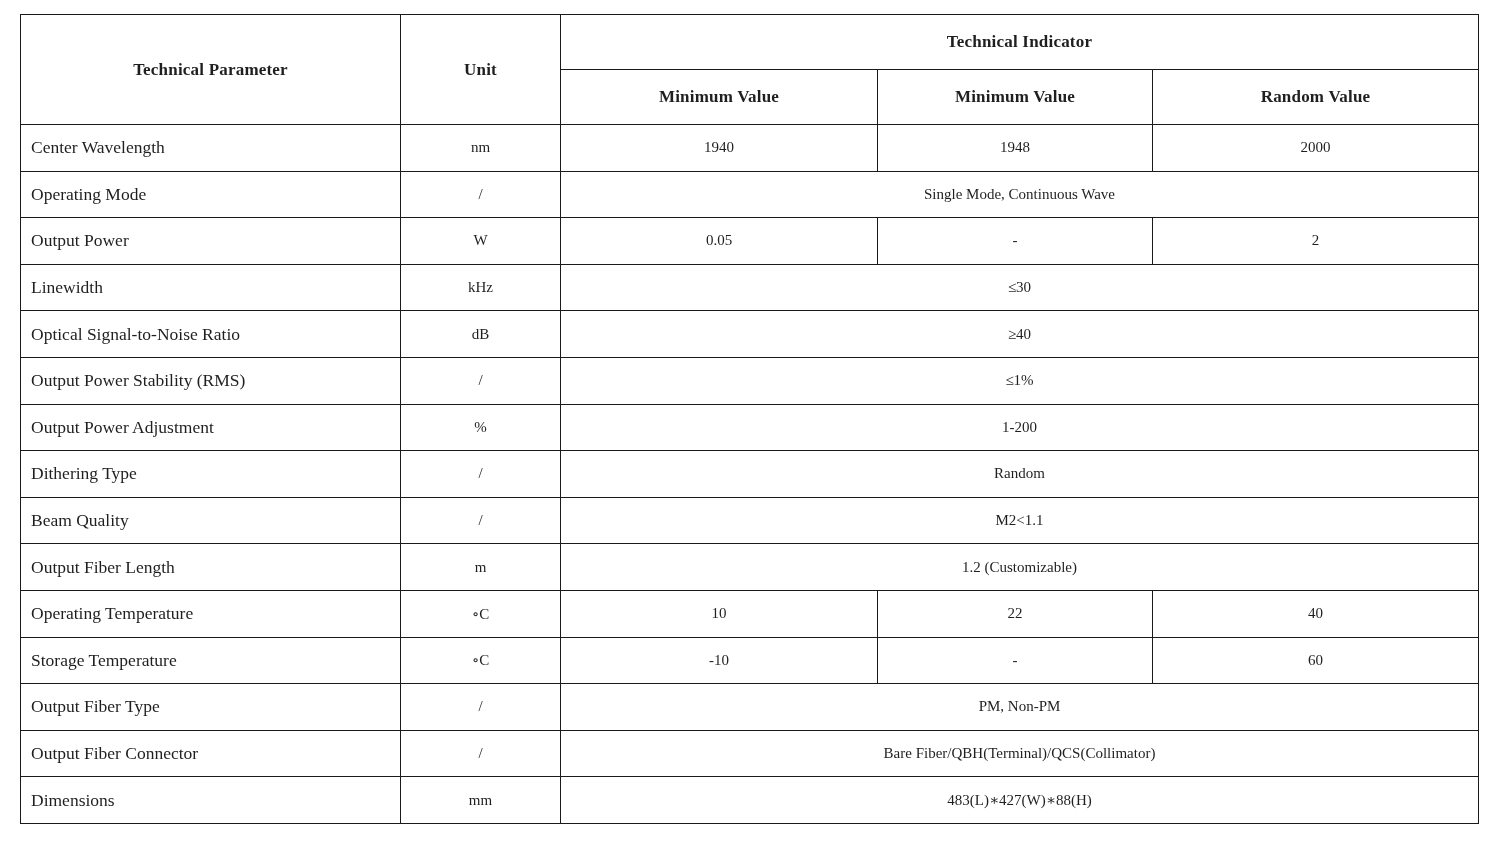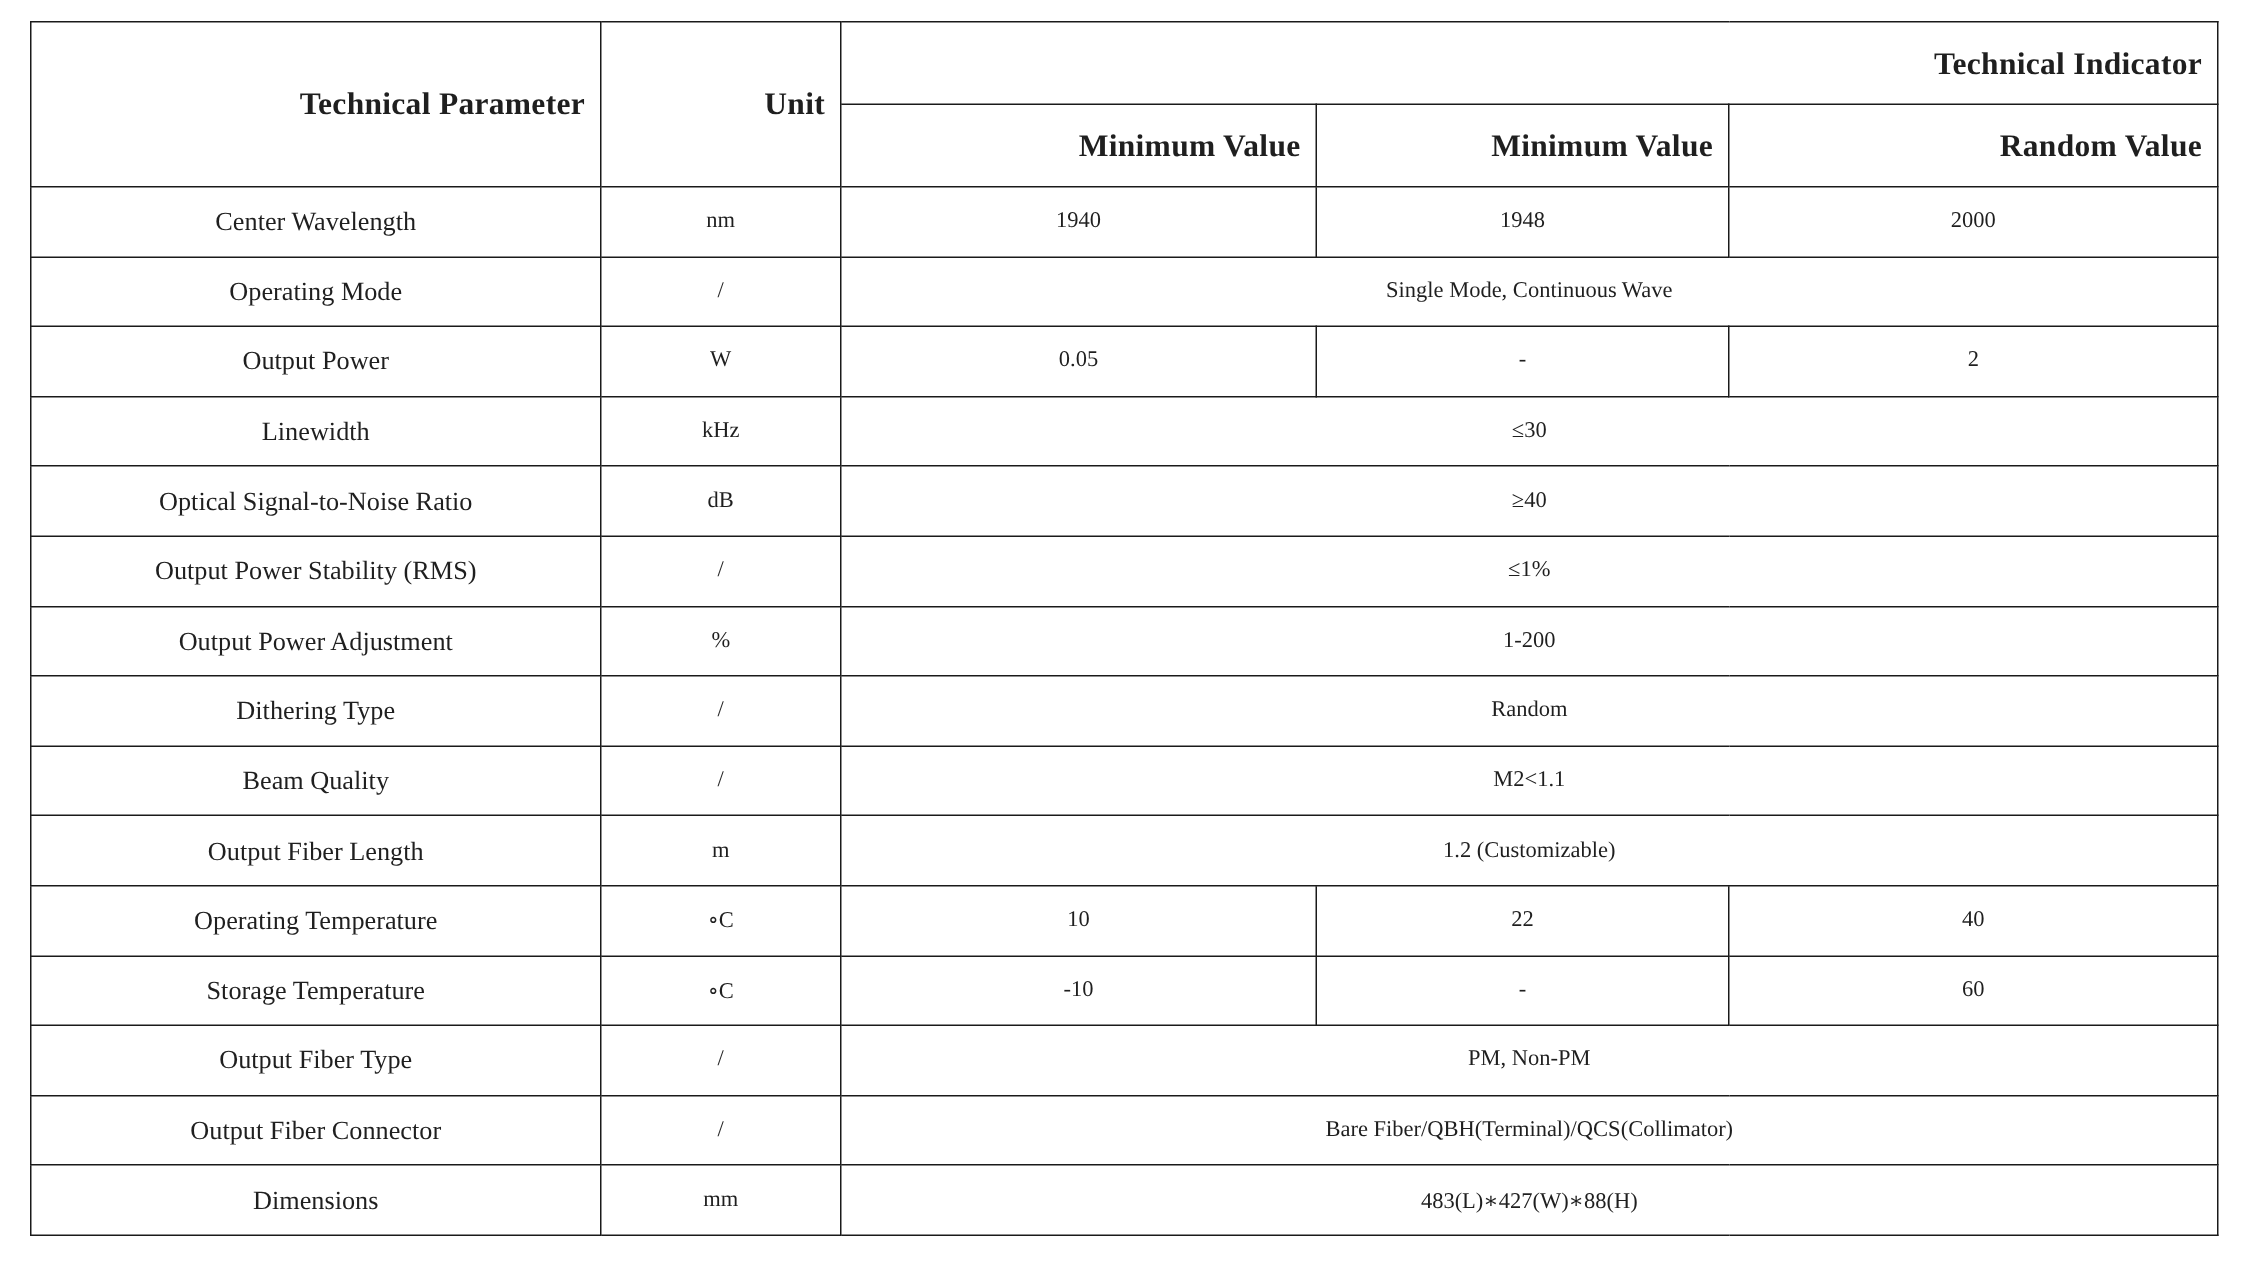--- a/index.html
+++ b/index.html
@@ -39,28 +39,28 @@
   col.c-unit  { width: 160px; }
   col.c-min   { width: 317px; }
   col.c-typ   { width: 275px; }
   col.c-max   { width: 326px; }
 
   tr.hdr-top { height: 55px; }
   tr.hdr-sub { height: 55px; padding-left: 12px; }
 
   th.head {
     font-weight: bold;
-    font-size: 21px;
-    text-align: right;
+    font-size: 17px;
+    text-align: center;
     vertical-align: middle;
     letter-spacing: 0.2px;
   }
   td.param {
     font-size: 17.5px;
-    text-align: center;
+    text-align: left;
     vertical-align: middle;
     padding-left: 13px;
   }
   td.unit, td.val {
     font-size: 15px;
     text-align: center;
     vertical-align: middle;
   }
 </style>
 </head>

